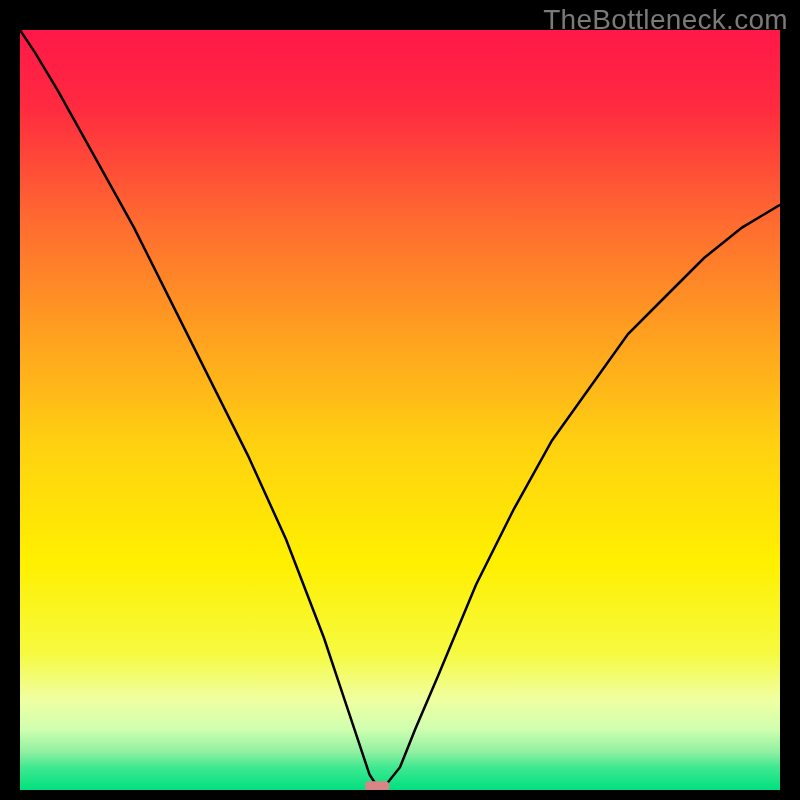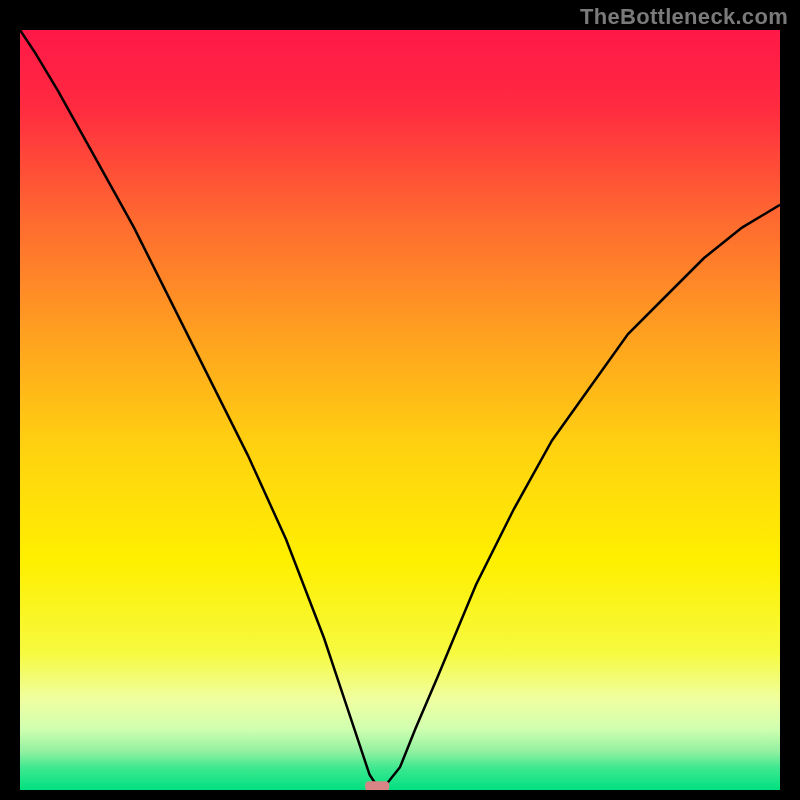--- a/index.html
+++ b/index.html
@@ -10,22 +10,22 @@
     background: #000;
     position: relative;
     overflow: hidden;
     font-family: Arial, Helvetica, sans-serif;
   }
   .attribution {
     position: absolute;
     top: 4px;
     right: 12px;
     color: #7a7a7a;
-    font-size: 22px;
-    font-weight: 700;
+    font-size: 28px;
+    font-weight: 400;
     z-index: 10;
     letter-spacing: 0.3px;
   }
   .plot-area {
     position: absolute;
     top: 30px;
     left: 20px;
     width: 760px;
     height: 760px;
   }

